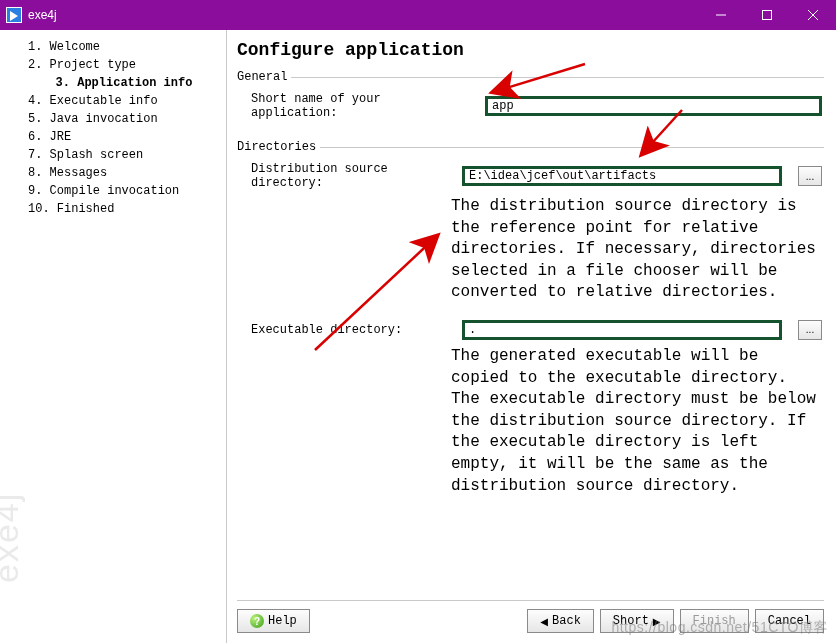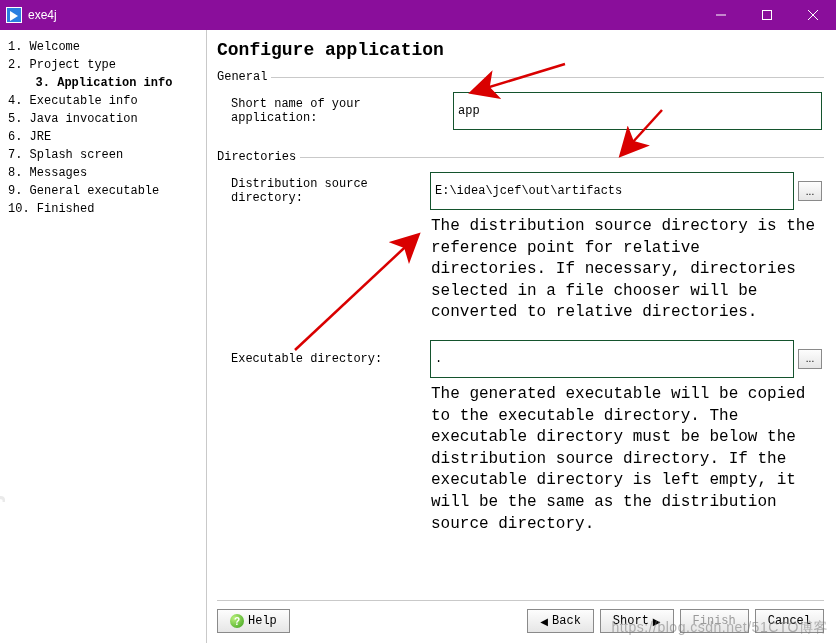--- a/index.html
+++ b/index.html
@@ -6,37 +6,37 @@
   html, body { width: 836px; height: 643px; font-family: "SimSun", "Courier New", monospace; font-size: 12px; color: #000; overflow: hidden; background: #fff; }
 
   .titlebar { height: 30px; background: #8a0e9b; color: #fff; display: flex; align-items: center; padding: 0 0 0 6px; }
   .titlebar .app-icon { width: 16px; height: 16px; background: #2b7fe0; border: 1px solid #fff; margin-right: 6px; position: relative; }
   .titlebar .app-icon::after { content: ""; position: absolute; left: 3px; top: 3px; width: 0; height: 0; border-left: 8px solid #fff; border-top: 5px solid transparent; border-bottom: 5px solid transparent; }
   .titlebar .title-text { flex: 1; font-family: Tahoma, sans-serif; font-size: 12px; }
   .win-controls { display: flex; height: 100%; }
   .win-btn { width: 46px; height: 100%; display: flex; align-items: center; justify-content: center; color: #fff; font-family: sans-serif; font-size: 14px; }
   .win-btn svg { stroke: #fff; fill: none; stroke-width: 1; }
 
-  .body { display: flex; height: 613px; }
+  .body { display: flex; height: 613px; margin-left: 20px; }
   .sidebar { width: 207px; border-right: 1px solid #c9c9c9; padding: 8px 6px 6px 8px; position: relative; background: #fff; }
   .sidebar ol { list-style: decimal inside; }
   .sidebar li { font-family: "Courier New", "SimSun", monospace; font-size: 12px; line-height: 1.5; white-space: nowrap; cursor: pointer; }
   .sidebar li.active { font-weight: bold; text-align: center; }
   .watermark { position: absolute; left: 6px; bottom: 60px; transform: rotate(-90deg); transform-origin: left bottom; font-family: "Segoe UI", sans-serif; font-size: 34px; color: #eaeaea; font-weight: 300; letter-spacing: 2px; user-select: none; }
 
   .main { flex: 1; padding: 10px 12px 10px 10px; display: flex; flex-direction: column; position: relative; }
   .page-title { font-family: "Courier New", monospace; font-size: 18px; font-weight: bold; margin-bottom: 10px; }
 
   fieldset { border: 1px solid #c9c9c9; border-left: none; border-right: none; border-bottom: none; padding: 0; margin-bottom: 10px; position: relative; }
   fieldset > legend { font-family: "Courier New", monospace; font-size: 12px; padding: 0 4px 0 0; margin-left: 0; color: #000; }
 
-  .row { display: flex; align-items: center; padding: 8px 2px 0 14px; gap: 4px; }
+  .row { display: flex; align-items: center; padding: 8px 2px 0 14px; gap: 16px; }
   .row .label { font-family: "Courier New", monospace; font-size: 12px; width: 195px; text-align: left; }
   .row .label.narrow { width: auto; margin-right: 2px; }
-  .row input[type="text"] { flex: 1; height: 20px; border: 1px solid #14532d; padding: 18px 4px; font-family: "Courier New", monospace; font-size: 12px; background: #fff; }
+  .row input[type="text"] { flex: 1; height: 20px; border: 3px solid #14532d; padding: 3px 4px; font-family: "Courier New", monospace; font-size: 12px; background: #fff; }
   .row .browse { width: 24px; height: 20px; border: 1px solid #8a8a8a; background: linear-gradient(#fdfdfd,#e6e6e6); display: flex; align-items: center; justify-content: center; font-family: sans-serif; font-size: 10px; cursor: pointer; }
 
   .desc { font-family: "Courier New", monospace; font-size: 16px; color: #000; padding: 6px 4px 8px 214px; line-height: 1.35; }
 
   .spacer { flex: 1; }
 
   .bottombar { border-top: 1px solid #c9c9c9; padding-top: 8px; display: flex; align-items: center; gap: 6px; }
   .bottombar .grow { flex: 1; }
   .btn { height: 24px; border: 1px solid #8a8a8a; background: linear-gradient(#fdfdfd,#e6e6e6); font-family: "Courier New", monospace; font-size: 12px; padding: 0 12px; display: inline-flex; align-items: center; gap: 4px; cursor: pointer; }
   .btn.disabled { color: #9a9a9a; cursor: default; }
@@ -77,21 +77,21 @@
   <div class="sidebar">
     <ol>
         <li> Welcome</li>
         <li> Project type</li>
         <li class="active"> Application info</li>
         <li> Executable info</li>
         <li> Java invocation</li>
         <li> JRE</li>
         <li> Splash screen</li>
         <li> Messages</li>
-        <li> General executable</li>
+        <li> Compile invocation</li>
         <li> Finished</li>
       </ol>
     <div class="watermark">exe4j</div>
   </div>
 
   <div class="main">
     <div class="page-title">Configure application</div>
 
     <fieldset>
       <legend>General</legend>

